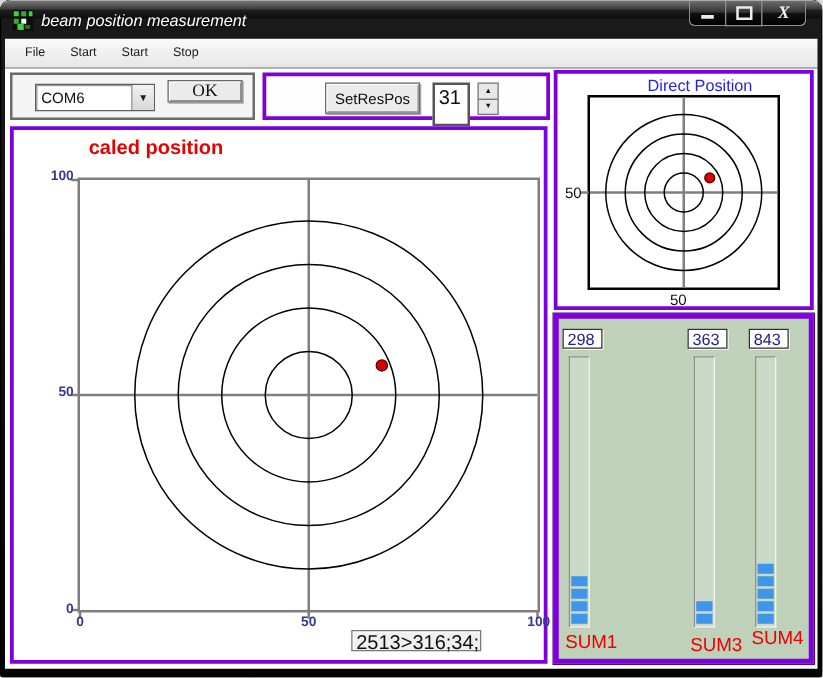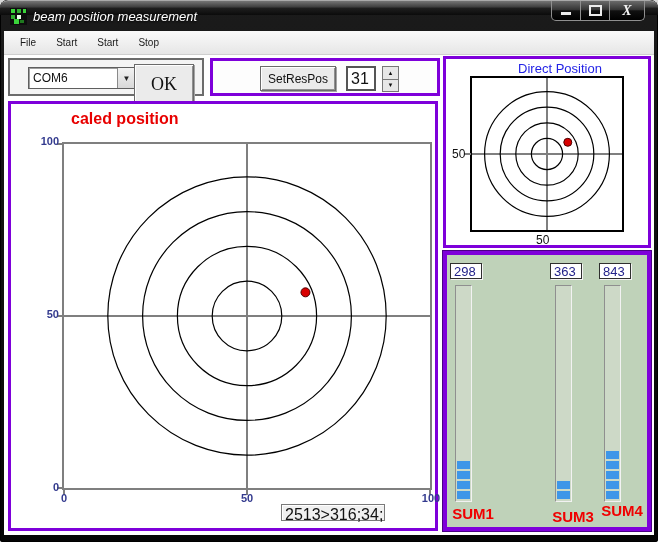--- a/index.html
+++ b/index.html
@@ -24,31 +24,31 @@
   .menubar{position:absolute;left:4px;top:31px;width:650px;height:24px;
     background:linear-gradient(180deg,#fafafa,#e6e6e6);border-bottom:1px solid #cfcfcf;box-sizing:border-box;
     display:flex;align-items:center;padding-left:6px;}
   .menu-item{font-size:10px;color:#1a1a1a;padding:3px 10px;}
   
   .client{position:absolute;left:4px;top:55px;width:650px;height:480px;background:#fff;}
   .grp{position:absolute;box-sizing:border-box;}
   .grp-com{left:4px;top:3px;width:196px;height:38px;border:2px solid #6c6c6c;background:#f4f4f4;}
   .grp-set{left:206px;top:3px;width:230px;height:38px;border:3px solid #7e00da;background:#fdfdfd;}
   
-  .combo{position:absolute;left:18px;top:7px;width:108px;height:22px;background:#fff;box-sizing:border-box;
+  .combo{position:absolute;left:18px;top:7px;width:96px;height:22px;background:#fff;box-sizing:border-box;
     border:1px solid #5f5f5f;box-shadow:inset 1px 1px 0 #9d9d9d;display:flex;}
   .combo-text{flex:1;font-size:12px;color:#111;padding:3px 0 0 4px;}
   .combo-btn{width:17px;background:linear-gradient(#f2f2f2,#d8d8d8);border-left:1px solid #8a8a8a;
     display:flex;align-items:center;justify-content:center;font-size:8px;color:#222;}
   .btn{box-sizing:border-box;background:#ebebeb;border:1px solid #6a6a6a;
     box-shadow:inset 1px 1px 0 #fff,inset -1px -1px 0 #909090,1px 1px 0 #a5a5a5;color:#111;}
-  .btn.ok{position:absolute;left:124px;top:4px;width:60px;height:40px;
-    font-family:"Liberation Serif",serif;font-size:18px;}
+  .btn.ok{position:absolute;left:124px;top:4px;width:60px;height:18px;
+    font-family:"Liberation Serif",serif;font-size:14px;}
   .btn.setres{position:absolute;left:47px;top:5px;width:76px;height:25px;font-size:12px;}
-  .spin-text{position:absolute;left:133px;top:5px;width:30px;height:25px;box-sizing:border-box;
+  .spin-text{position:absolute;left:133px;top:5px;width:30px;height:35px;box-sizing:border-box;
     border:2px solid #555;background:#fff;font-size:16px;color:#111;padding:2px 0 0 3px;}
   .spin-btns{position:absolute;left:169px;top:5px;width:17px;height:25px;display:flex;flex-direction:column;}
   .spin-btn{flex:1;box-sizing:border-box;background:#e7e7e7;border:1px solid #777;margin-bottom:-1px;
     display:flex;align-items:center;justify-content:center;}
   .tri{font-size:6px;color:#111;line-height:6px;}
   
   .panel{position:absolute;box-sizing:border-box;border:3px solid #7e00da;}
   .panel-main{left:4px;top:46px;width:430px;height:430px;background:#fff;}
   .caled-title{position:absolute;left:60px;top:6px;color:#e80000;font-size:16px;font-weight:bold;}
   .readout{position:absolute;left:276px;top:9px;display:flex;gap:19px;color:#1515cd;font-size:16px;}
@@ -74,21 +74,21 @@
   .panel-sum{left:439px;top:196px;width:208px;height:280px;background:#bfd2b9;border-width:4px;
     box-shadow:0 0 0 1px #4a0085;}
   .sum-col{position:absolute;top:8px;width:46px;}
   .sum-value{width:32px;height:16px;box-sizing:border-box;background:#fff;border:1px solid #2f2f2f;
     box-shadow:1px 1px 0 #f3f3f3;font-size:13px;color:#22228a;padding:0 0 0 3px;}
   .track{margin:6px 0 0 5px;width:17px;height:217px;box-sizing:border-box;background:#cdd9c7;
     border:1px solid #8f8f8f;border-right-color:#f2f2f2;border-bottom-color:#f2f2f2;
     display:flex;flex-direction:column-reverse;gap:2px;padding:2px 1px;}
   .block{height:8px;flex:none;background:#3e96e8;}
   .sum-label{margin-top:3px;width:54px;margin-left:-4px;text-align:center;
-    color:#f00000;font-size:15px;font-weight:bold;}
+    color:#f00000;font-size:15px;font-weight:normal;}
   .sum-label.low1{margin-top:6px;}
   .sum-label.low2{margin-top:0;}
 </style>
 </head>
 <body>
 
 <div class="window">
 
   <div class="titlebar">
     <svg class="app-icon" width="17" height="17">

